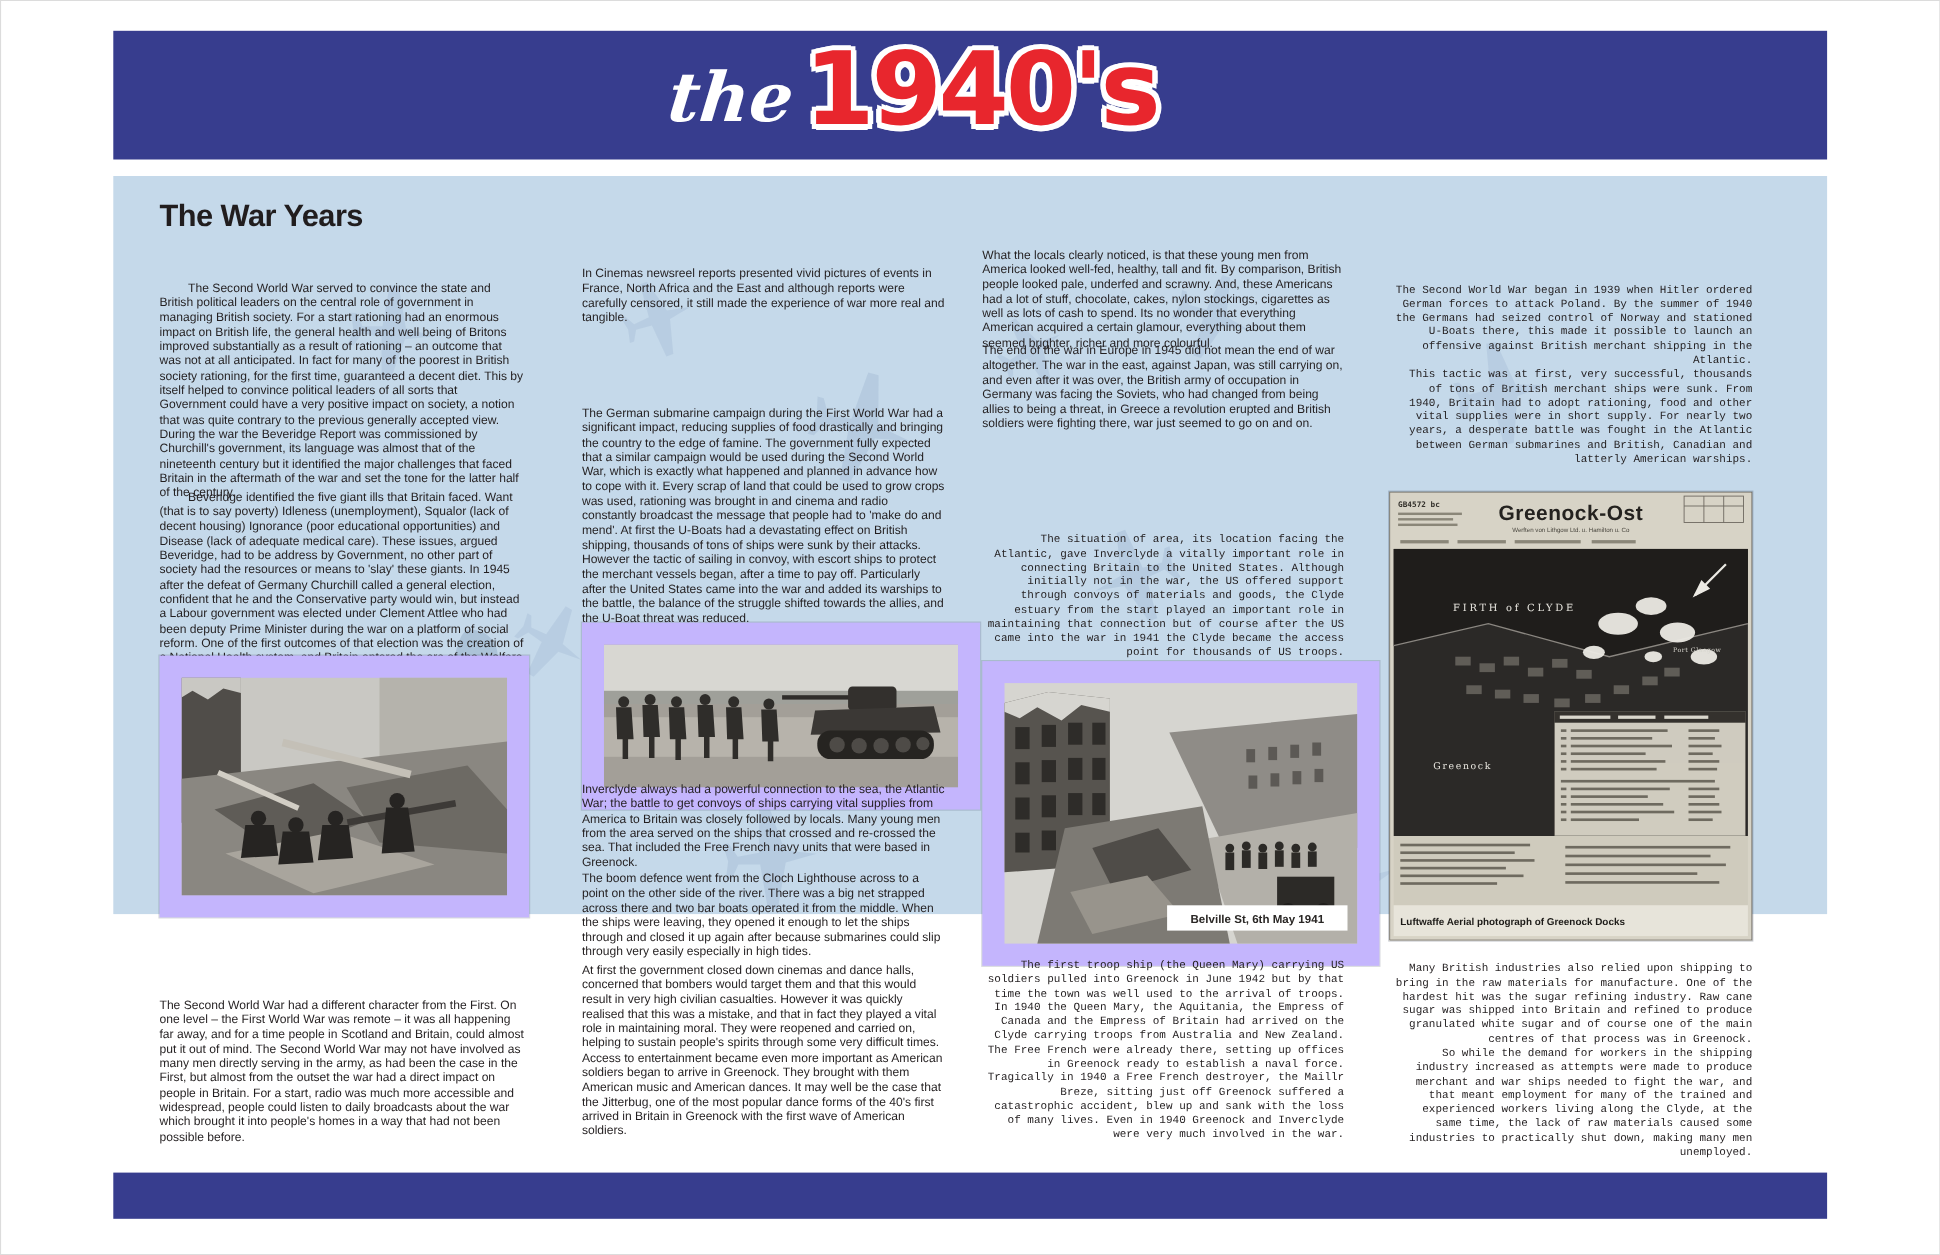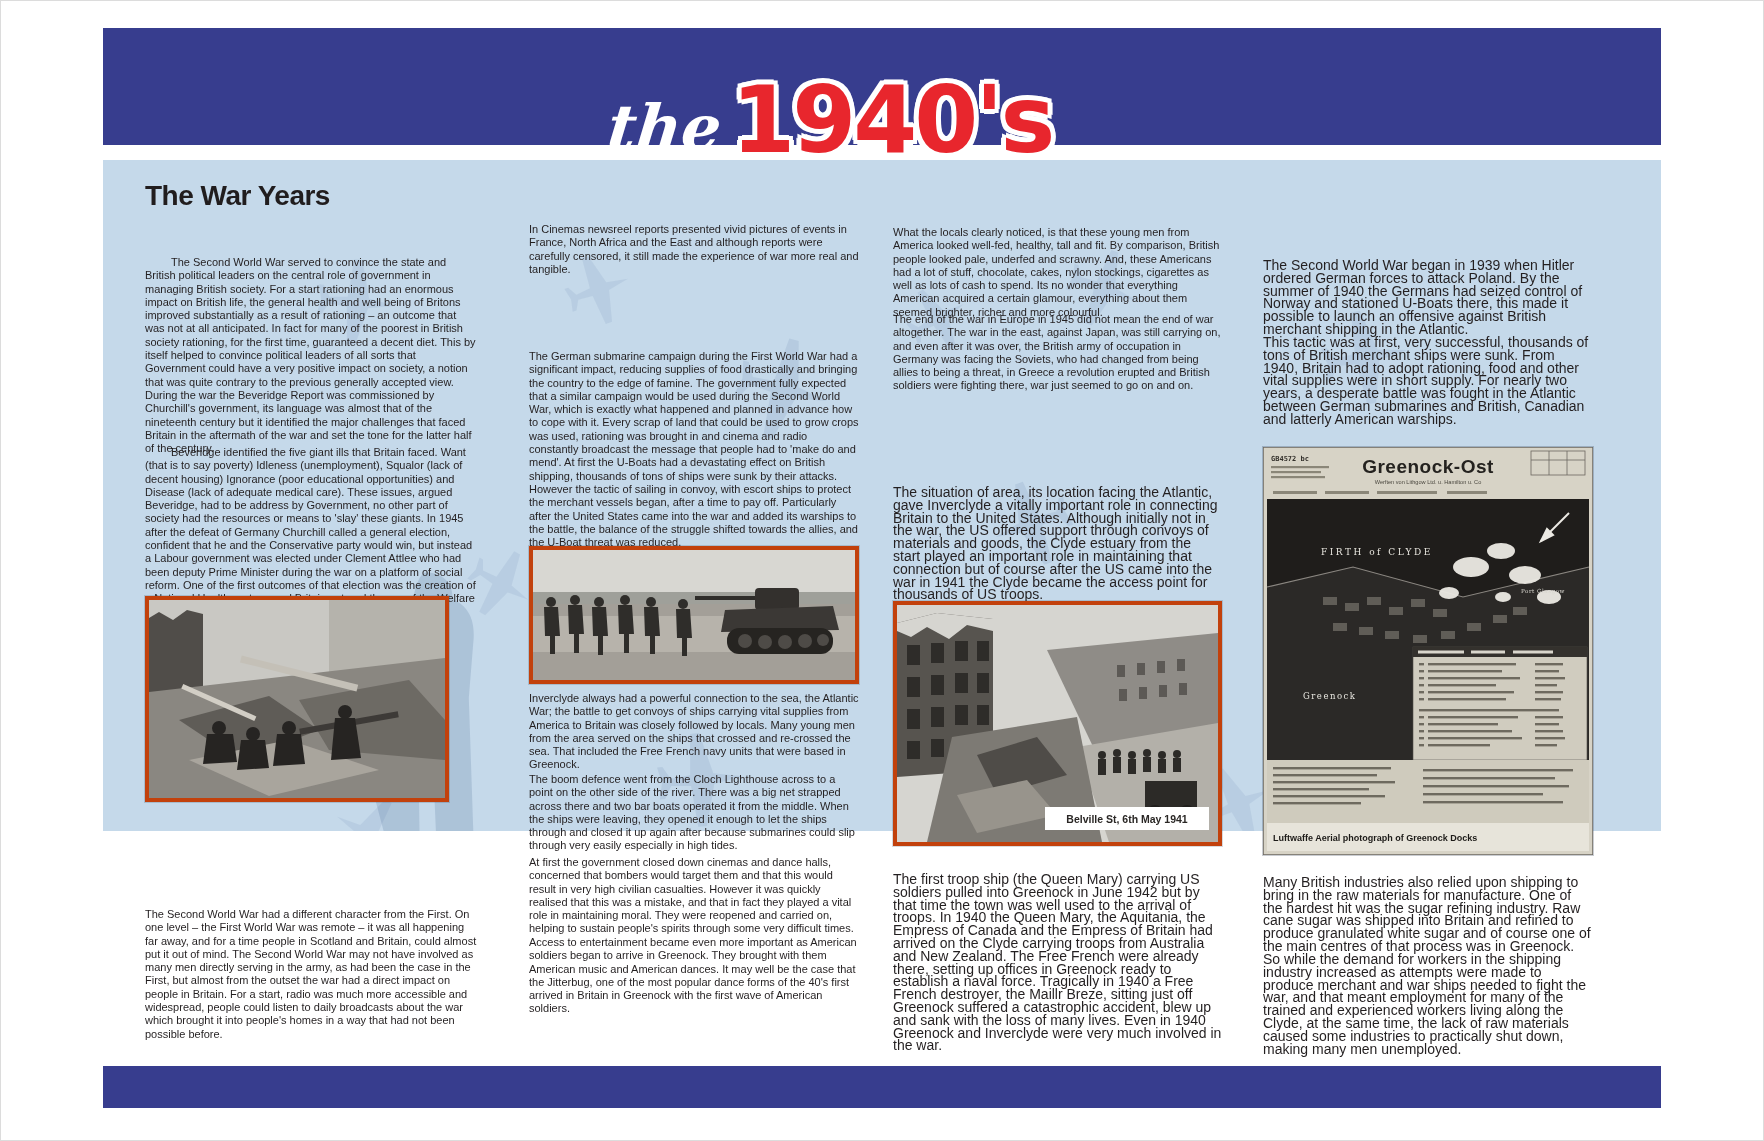--- a/index.html
+++ b/index.html
@@ -8,35 +8,35 @@
   .band{position:absolute;left:103px;width:1558px;background:#373d8e;}
   .band-top{top:28px;height:117px;}
   .band-bottom{top:1066px;height:42px;}
   .title{position:absolute;left:505px;top:8px;display:flex;align-items:flex-end;}
   .title-the{font-family:"DejaVu Serif",serif;font-style:italic;font-weight:bold;
              font-size:62px;line-height:1;color:#ffffff;transform:skewX(-6deg);
              margin:0 10px 8px 0;}
   .title-year{font-family:"DejaVu Sans",sans-serif;font-weight:800;font-size:92px;line-height:1;
               letter-spacing:-3px;color:#e8262d;
               text-shadow:-4px -4px 0 #fff,4px -4px 0 #fff,-4px 4px 0 #fff,4px 4px 0 #fff,
-                          0 -5px 0 #fff,0 5px 0 #fff,-5px 0 0 #fff,5px 0 0 #fff;margin-top:39px;}
+                          0 -5px 0 #fff,0 5px 0 #fff,-5px 0 0 #fff,5px 0 0 #fff;}
   .panel{position:absolute;left:103px;top:160px;width:1558px;height:671px;background:#c5d9ea;}
   .wm{position:absolute;left:0;top:0;width:100%;height:100%;}
   .col{position:absolute;top:0;height:100%;}
   .col1{left:42px;width:332px;}
-  .col2{left:426px;width:330px;}
+  .col2{left:426px;width:330px;margin-top:20px;}
   .col3{left:790px;width:329px;}
   .col4{left:1160px;width:330px;}
   .block{position:absolute;left:0;width:100%;margin:0;}
   .heading{font-family:"Liberation Sans",sans-serif;font-weight:bold;font-size:28px;
            letter-spacing:-0.5px;color:#211d1e;line-height:1;}
   .sans{font-size:11px;line-height:13.3px;color:#231f20;}
   .indent{text-indent:26px;}
-  .slab{font-family:Liberation Sans, sans-serif;font-size:14px;line-height:12.8px;color:#231f20;}
-  .photo{position:absolute;background:#c2410c;padding:4px;line-height:0;
+  .slab{font-family:Liberation Mono, monospace;font-size:10px;line-height:12.8px;color:#231f20;text-align:right;}
+  .photo{position:absolute;background:#c4b5fd;padding:20px;line-height:0;
          box-shadow:0 0 0 1px rgba(40,50,70,.18);}
   .photo svg{display:block;}
   .mapframe{position:absolute;line-height:0;box-shadow:0 0 0 1px rgba(40,50,70,.25);}
 </style>
 </head>
 <body>
 
 <div class="page">
 
   <div class="band band-top">

